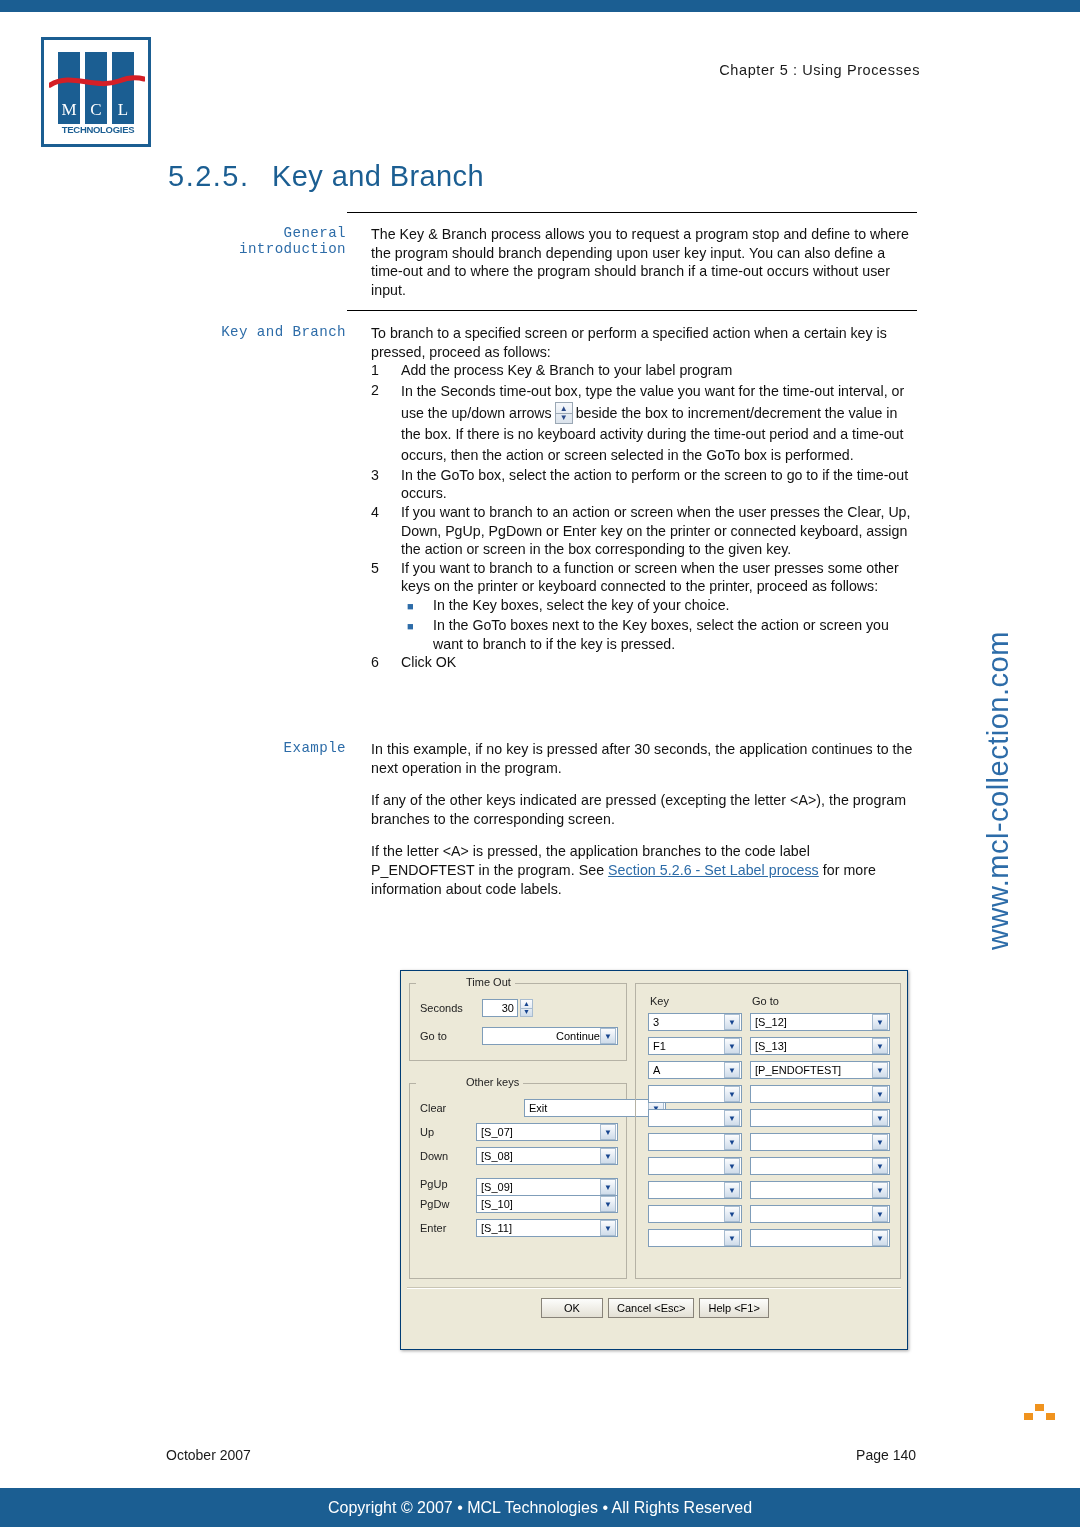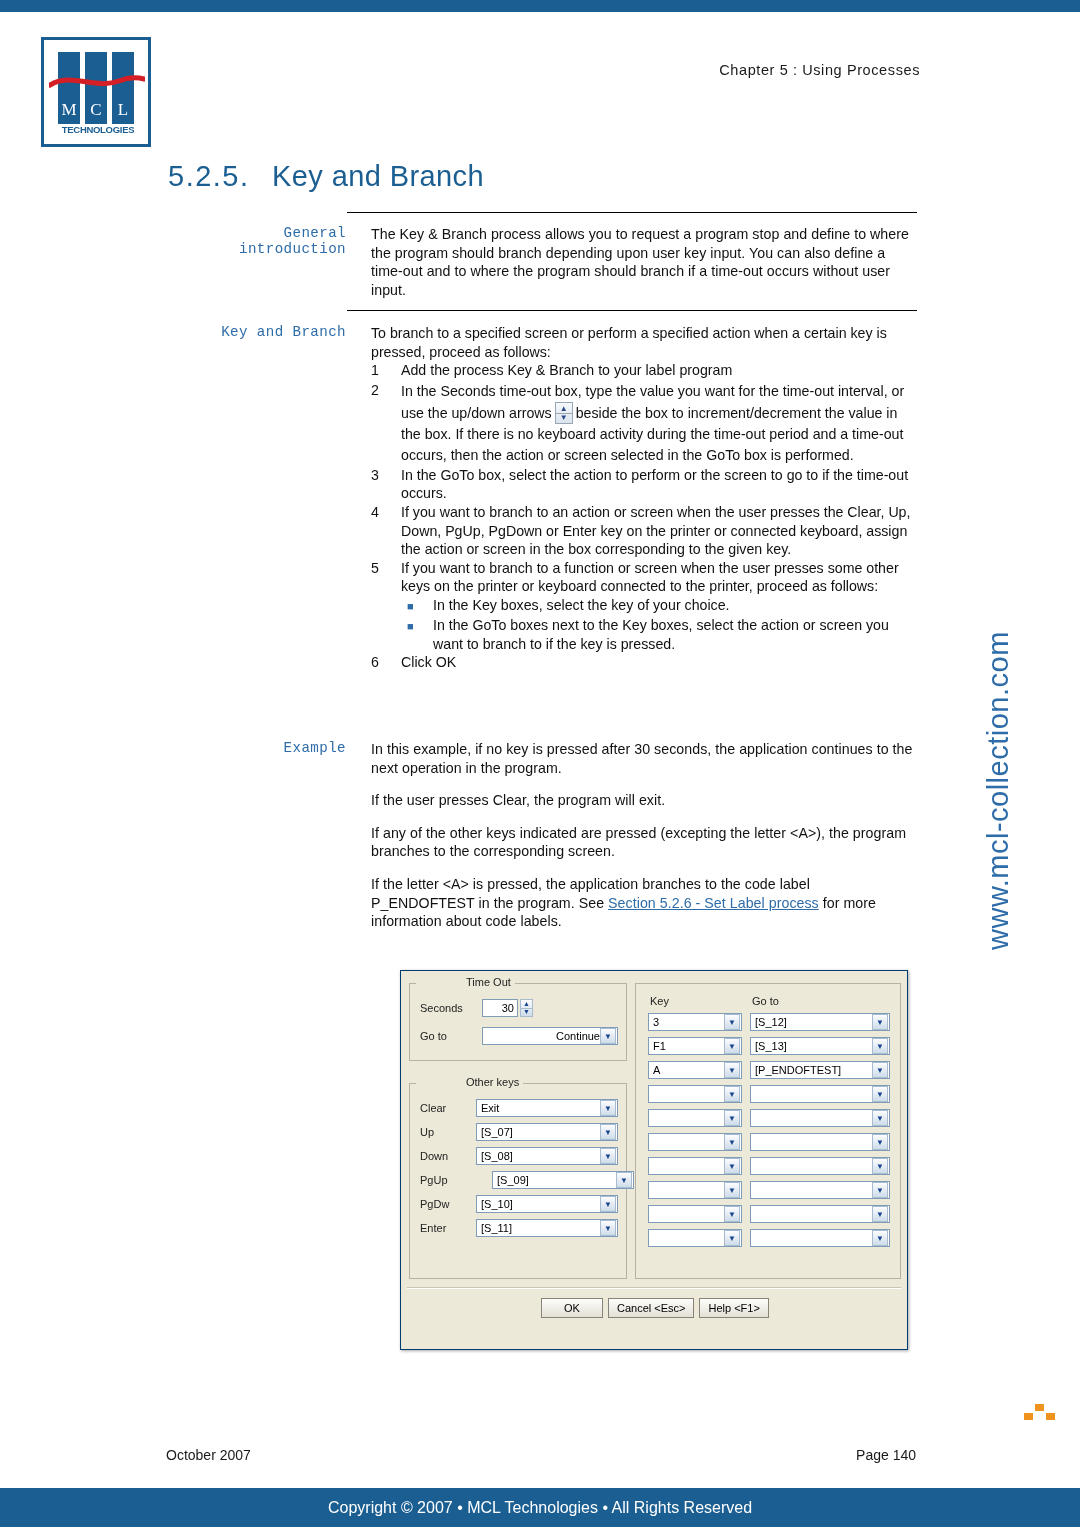--- a/index.html
+++ b/index.html
@@ -205,21 +205,20 @@
   </div>
   <div class="step">
     <div class="n">6</div>
     <div class="t">Click OK</div>
   </div>
 </div>
 
 <div class="label-col" style="left:178px; top:740px;">Example</div>
 <div class="body-col" style="top:740px;">
   <div class="para">In this example, if no key is pressed after 30 seconds, the application continues to the next operation in the program.</div>
-  <div class="para">If the user presses Clear, the program will exit.</div>
   <div class="para">If any of the other keys indicated are pressed (excepting the letter &lt;A&gt;), the program branches to the corresponding screen.</div>
   <div class="para"><span>If the letter &lt;A&gt; is pressed, the application branches to the code label P_ENDOFTEST in the program. See </span><a class="seclink" href="#">Section 5.2.6 - Set Label process</a><span> for more information about code labels.</span></div>
 </div>
 
 <div class="dlg">
   <div class="dlg-body">
 
     <div class="grp" style="left:8px; top:12px; width:218px; height:78px;">
       <div class="topline-l" style="left:0; width:6px;"></div>
       <div class="topline-r" style="left:56px; right:0;"></div>
@@ -239,21 +238,21 @@
           <div class="arw">▼</div>
         </div>
       </div>
     </div>
 
     <div class="grp" style="left:8px; top:112px; width:218px; height:196px;">
       <div class="topline-l" style="left:0; width:6px;"></div>
       <div class="topline-r" style="left:62px; right:0;"></div>
       <div class="legend">Other keys</div>
 
-      <div class="row" style="left:10px; top:16px;">
+      <div class="row" style="left:10px; top:16px;gap:48px;">
         <div class="rl" style="width:56px;">Clear</div>
         <div class="combo" style="width:142px;">
           <div class="v">Exit</div>
           <div class="arw">▼</div>
         </div>
       </div>
       <div class="row" style="left:10px; top:40px;">
         <div class="rl" style="width:56px;">Up</div>
         <div class="combo" style="width:142px;">
           <div class="v">[S_07]</div>
@@ -261,22 +260,22 @@
         </div>
       </div>
       <div class="row" style="left:10px; top:64px;">
         <div class="rl" style="width:56px;">Down</div>
         <div class="combo" style="width:142px;">
           <div class="v">[S_08]</div>
           <div class="arw">▼</div>
         </div>
       </div>
       <div class="row" style="left:10px; top:88px;">
-        <div class="rl" style="width:72px;">PgUp</div>
-        <div class="combo" style="width:142px;">
+        <div class="rl" style="width:56px;">PgUp</div>
+        <div class="combo" style="width:142px;margin-top:7px;">
           <div class="v">[S_09]</div>
           <div class="arw">▼</div>
         </div>
       </div>
       <div class="row" style="left:10px; top:112px;">
         <div class="rl" style="width:56px;">PgDw</div>
         <div class="combo" style="width:142px;">
           <div class="v">[S_10]</div>
           <div class="arw">▼</div>
         </div>

